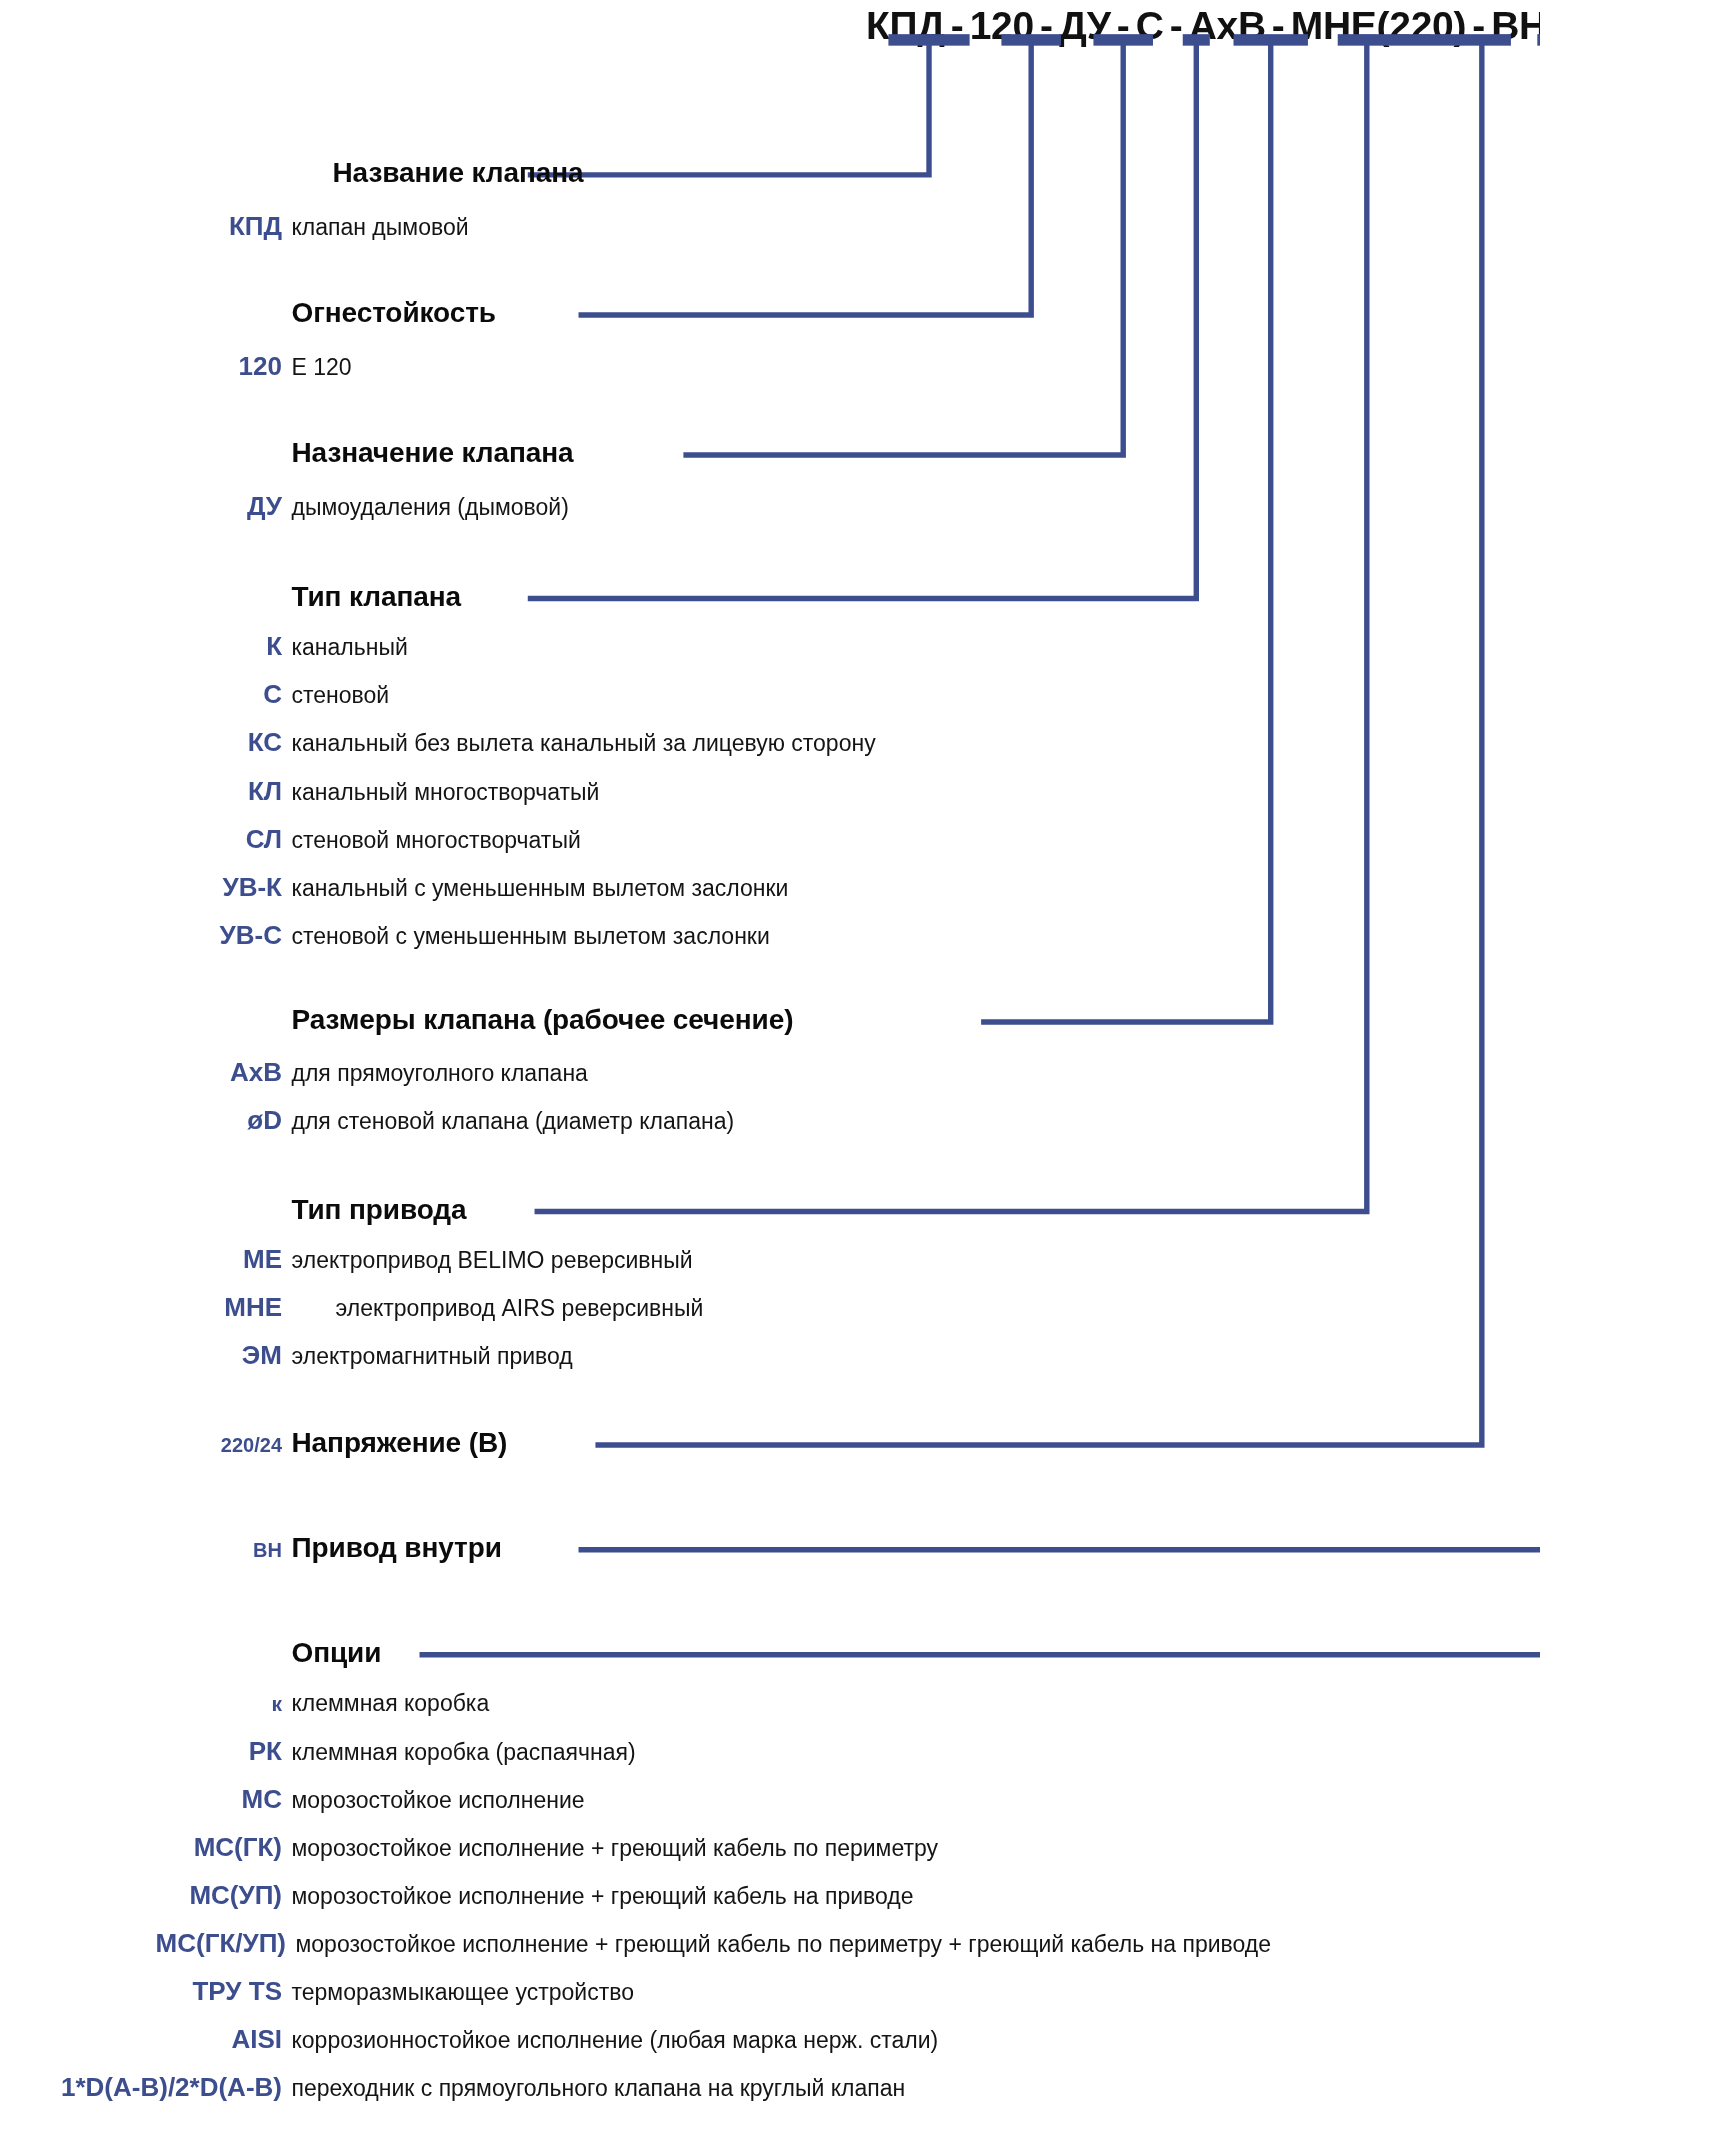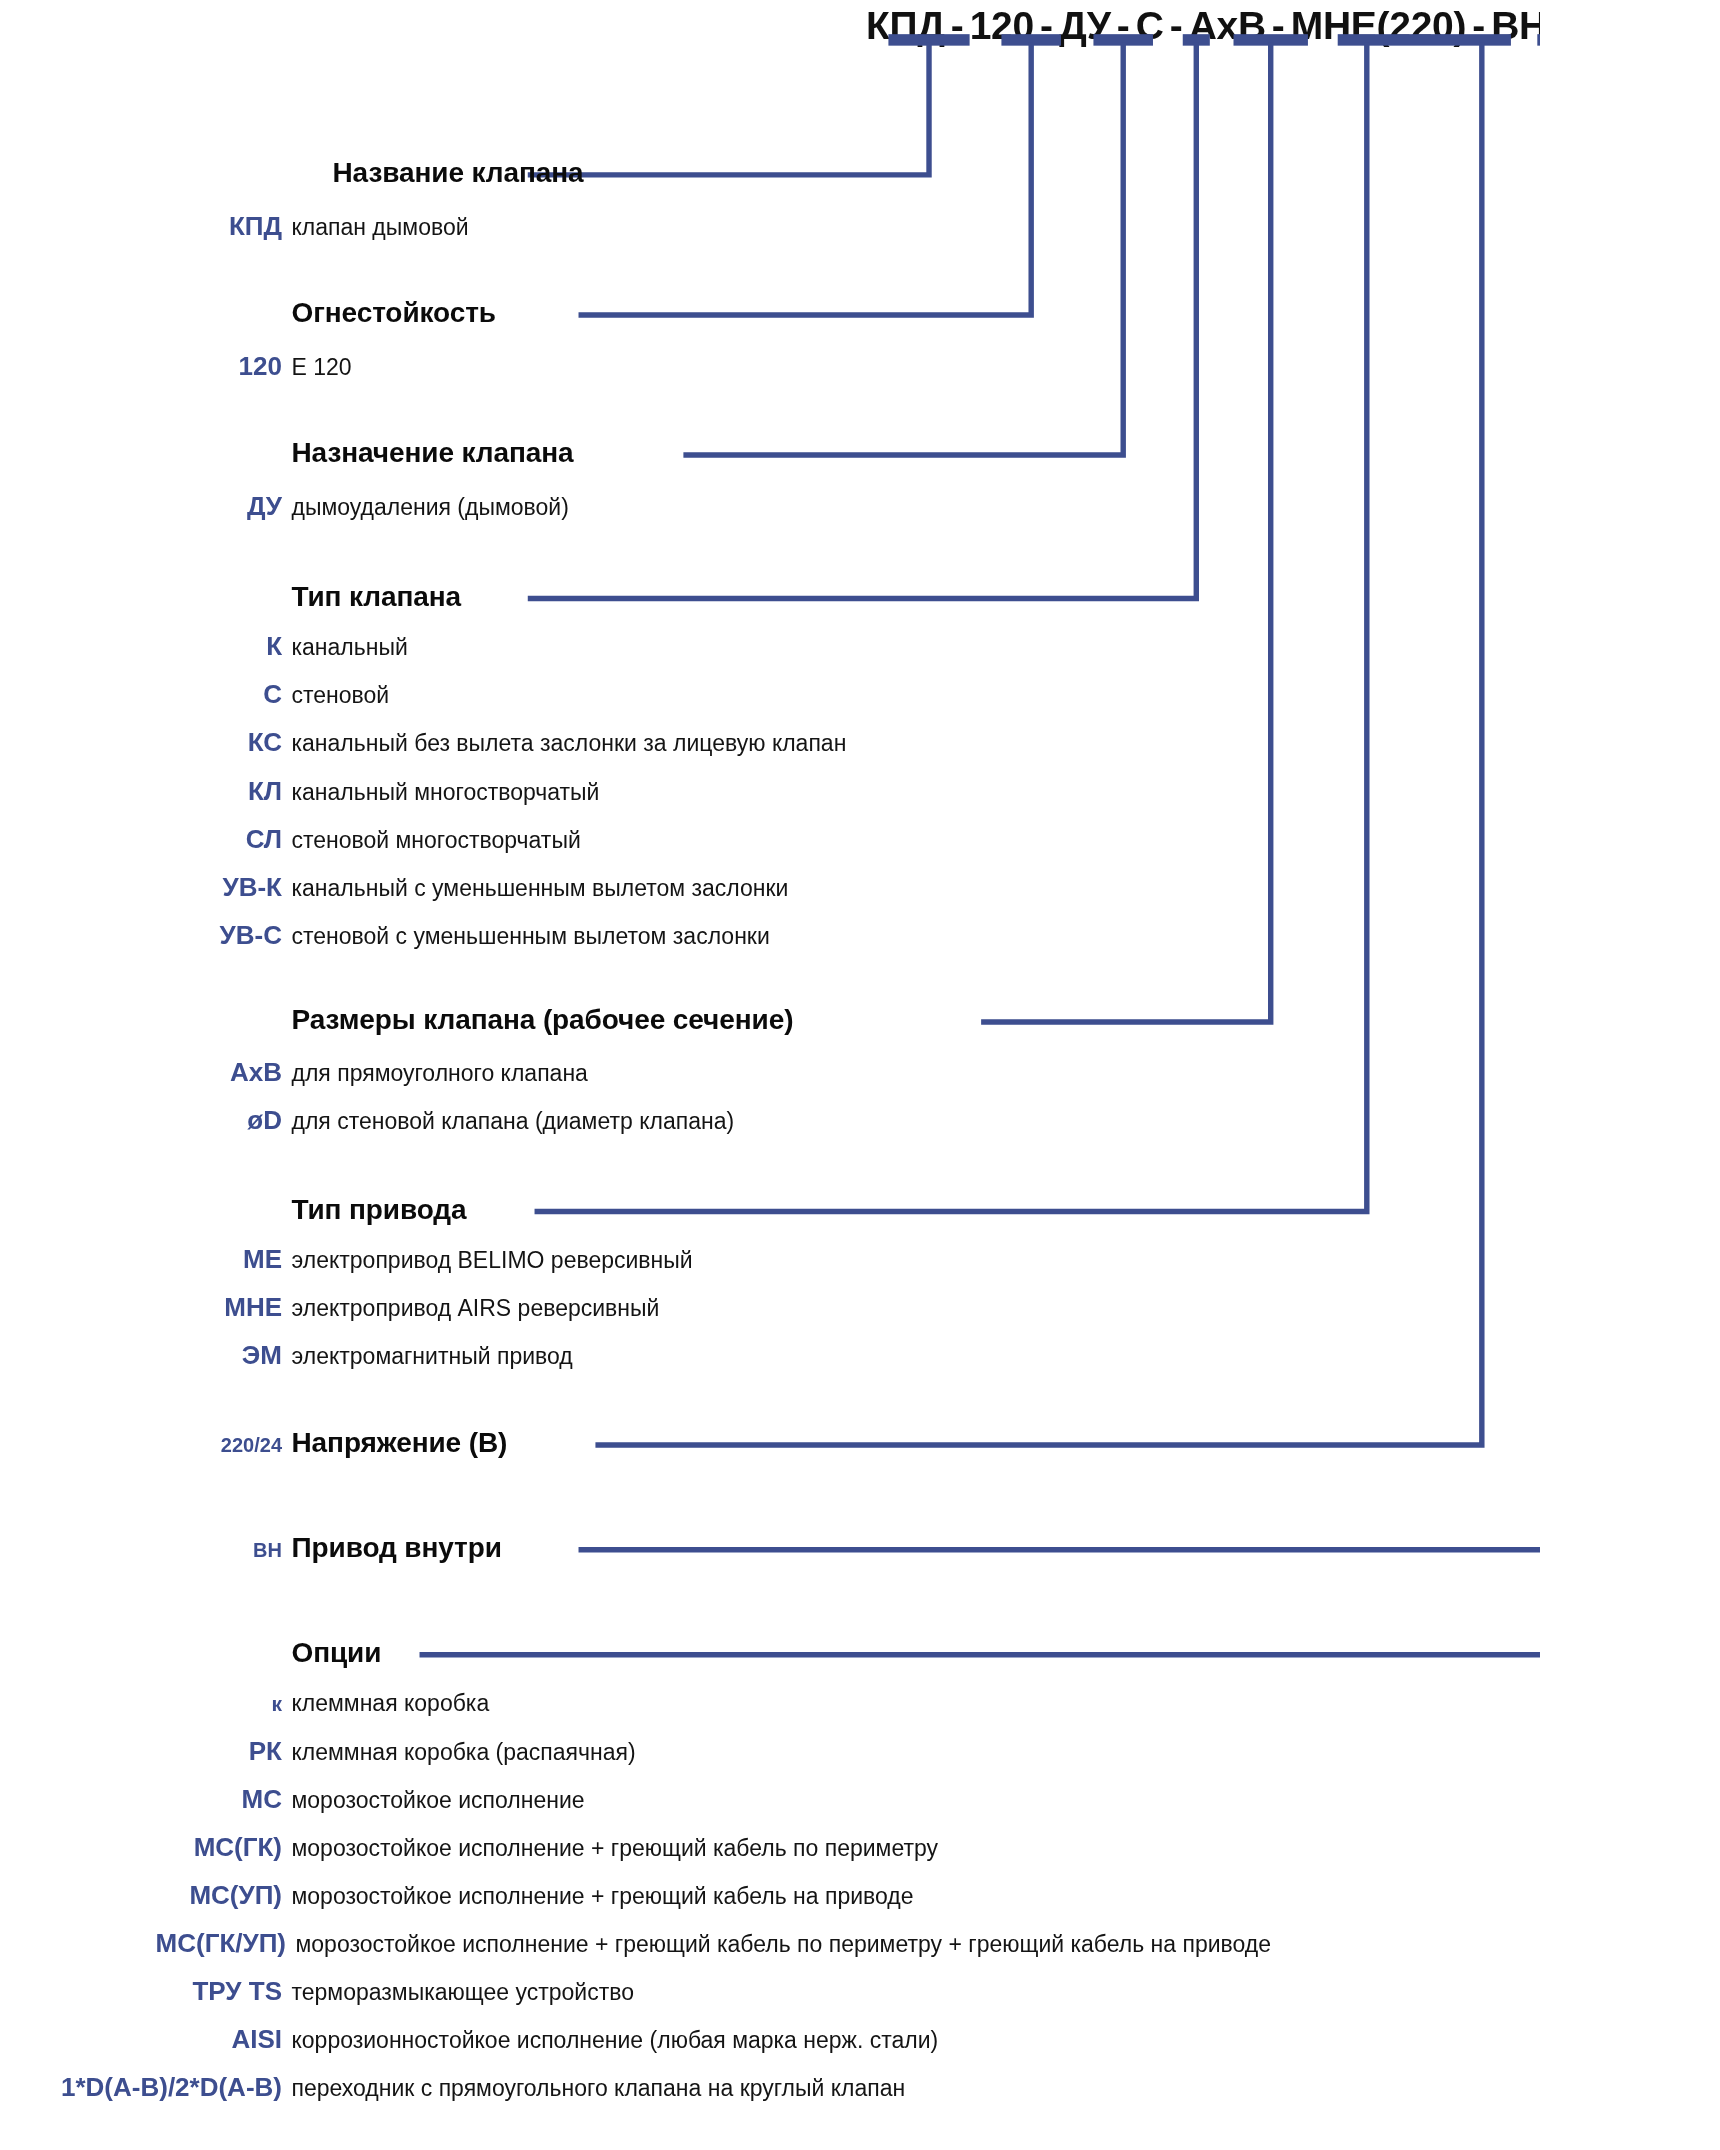--- a/index.html
+++ b/index.html
@@ -172,21 +172,21 @@
       <div class="row" style="top: 631px; left: 0px;">
         <div class="code-col">К</div>
         <div class="desc">канальный</div>
       </div>
       <div class="row" style="top: 679px; left: 0px;">
         <div class="code-col">С</div>
         <div class="desc">стеновой</div>
       </div>
       <div class="row" style="top: 727px; left: 0px;">
         <div class="code-col">КС</div>
-        <div class="desc">канальный  без вылета заслонки за лицевую клапан</div>
+        <div class="desc">канальный  без вылета канальный за лицевую сторону</div>
       </div>
       <div class="row" style="top: 776px; left: 0px;">
         <div class="code-col">КЛ</div>
         <div class="desc">канальный многостворчатый</div>
       </div>
       <div class="row" style="top: 824px; left: 0px;">
         <div class="code-col">СЛ</div>
         <div class="desc">стеновой многостворчатый</div>
       </div>
       <div class="row" style="top: 872px; left: 0px;">
@@ -210,21 +210,21 @@
         <div class="desc">для стеновой клапана (диаметр клапана)</div>
       </div>
       <div class="row" style="top: 1194px; left: 0px;">
         <div class="code-col"></div>
         <div class="heading">Тип привода</div>
       </div>
       <div class="row" style="top: 1244px; left: 0px;">
         <div class="code-col">МЕ</div>
         <div class="desc">электропривод BELIMO реверсивный</div>
       </div>
-      <div class="row" style="top: 1292px; left: 0px;">
+      <div class="row" style="top: 1292px; left: 0px; gap: 44px;">
         <div class="code-col">МНЕ</div>
         <div class="desc">электропривод AIRS реверсивный</div>
       </div>
       <div class="row" style="top: 1340px; left: 0px;">
         <div class="code-col">ЭМ</div>
         <div class="desc">электромагнитный привод</div>
       </div>
       <div class="row" style="top: 1427px; left: 0px;">
         <div class="code-col"><span class="inline-code">220/24</span></div>
         <div class="heading">Напряжение (В)</div>

